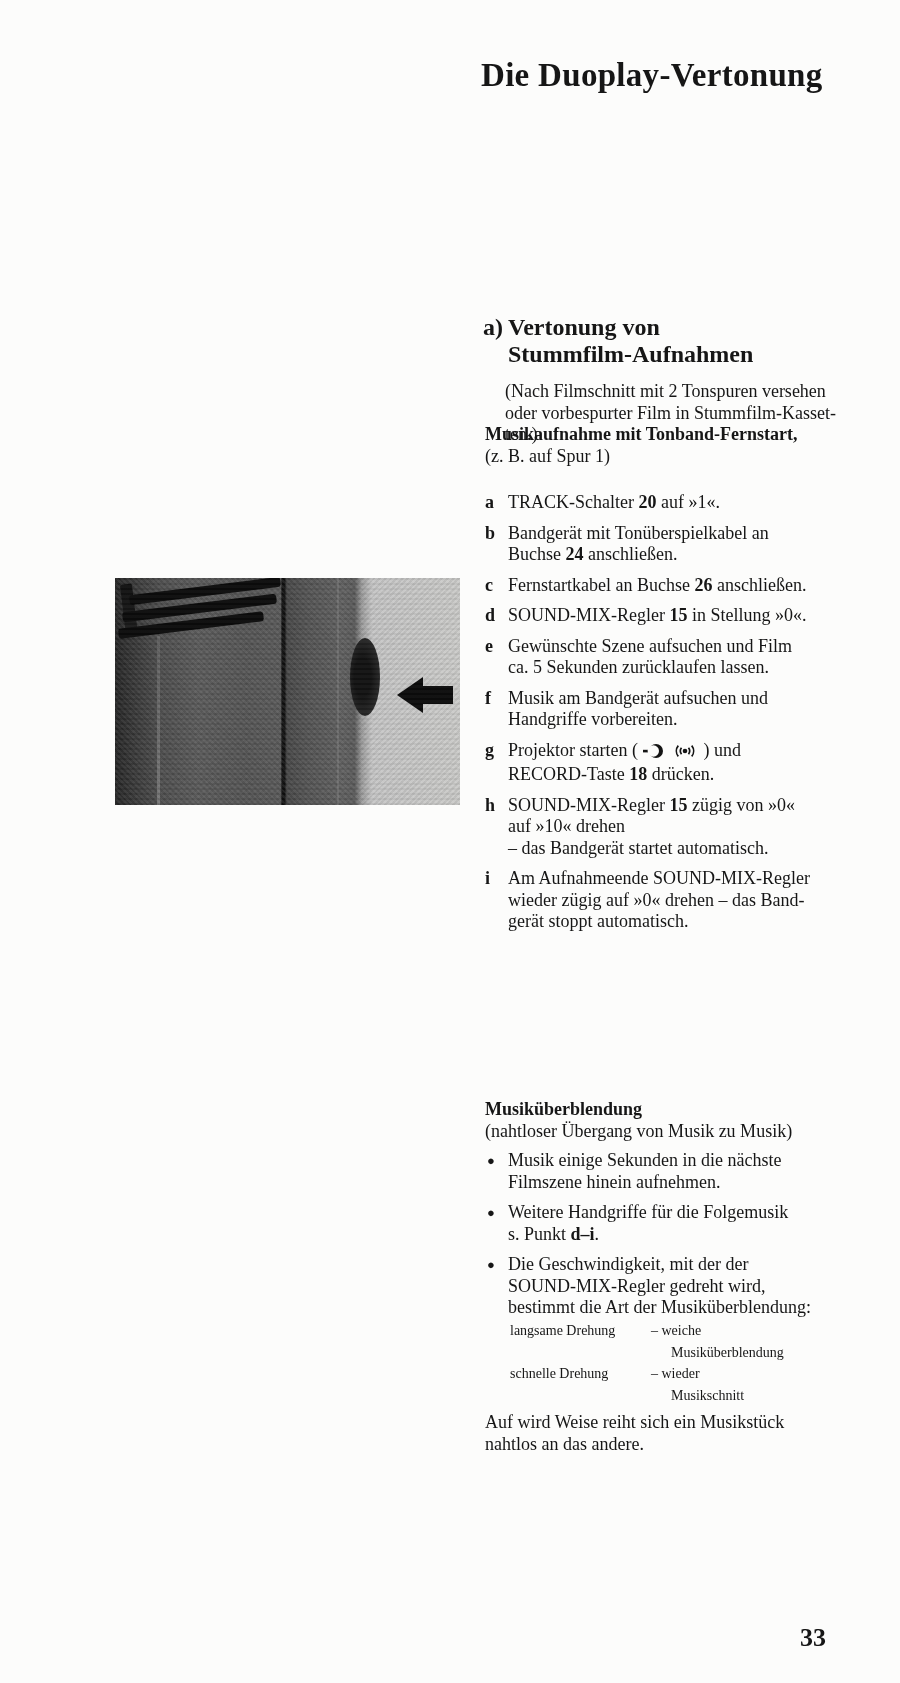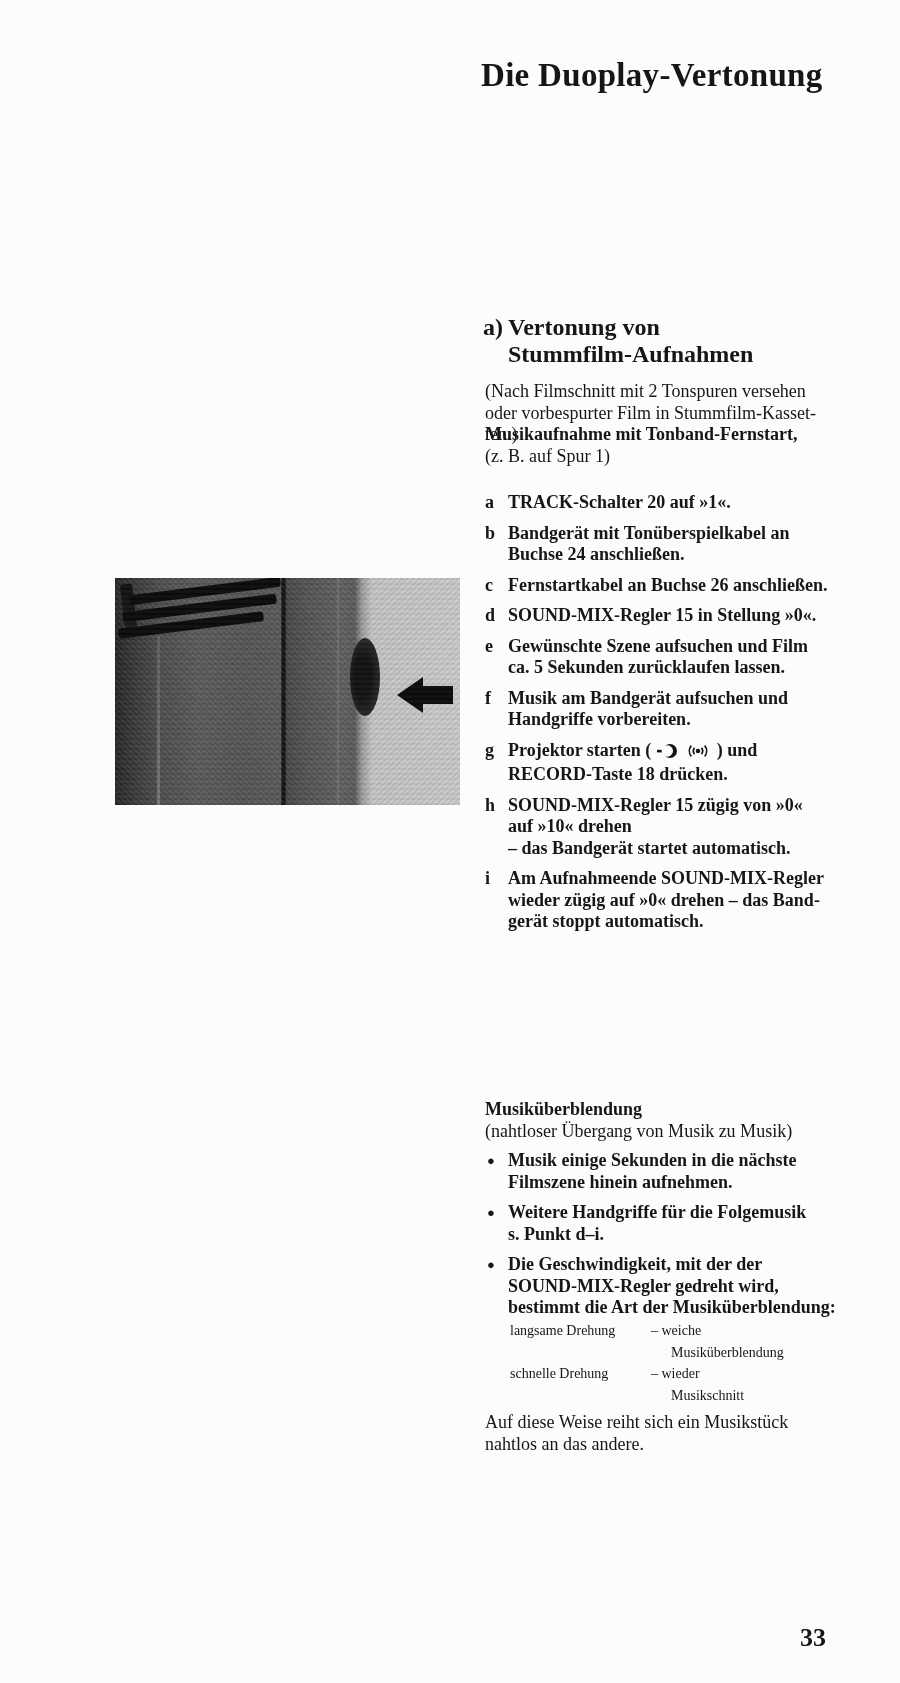--- a/index.html
+++ b/index.html
@@ -8,29 +8,29 @@
     background:#fcfcfb;overflow:hidden;
     font-family:"Liberation Serif","DejaVu Serif",serif;
     color:#161616;
     -webkit-font-smoothing:antialiased;
   }
   
   .title{position:absolute;left:481px;top:57px;margin:0;font-size:33px;line-height:36px;font-weight:700;letter-spacing:.3px;white-space:nowrap;}
   .h2{position:absolute;left:483px;top:314px;font-size:24px;line-height:27px;font-weight:700;display:flex;}
   .h2 .h2label{flex:0 0 25px;}
   .body-text{font-size:18px;line-height:22px;}
-  .intro{position:absolute;left:485px;top:381px;width:385px;}
+  .intro{position:absolute;left:505px;top:381px;width:385px;}
   .subhead{position:absolute;left:485px;top:424px;width:385px;}
   .subhead .sh-bold{font-weight:700;}
   .steps{position:absolute;left:485px;top:492px;width:392px;}
   .step{display:flex;margin-bottom:9px;}
   .step .letter{flex:0 0 23px;font-weight:700;line-height:21.5px;}
   .step .lines{flex:1;}
   .line{line-height:21.5px;white-space:nowrap;}
-  .steps .line, .bullets .line{font-size:18px;font-weight:bold;}
+  .steps .line, .bullets .line{font-size:18px;}
   
   .crossfade-head{position:absolute;left:485px;top:1099px;width:385px;}
   .crossfade-head .cf-bold{font-weight:700;}
   .bullets{position:absolute;left:487px;top:1150px;width:392px;}
   .bullet{display:flex;margin-bottom:9px;}
   .bullet .dot{flex:0 0 21px;font-size:13px;line-height:21.5px;}
   .speed{position:absolute;left:510px;top:1320px;width:392px;font-size:14px;}
   .drow{display:flex;}
   .dterm{flex:0 0 141px;line-height:21.5px;}
   .dres .rline{line-height:21.5px;white-space:nowrap;}
@@ -218,19 +218,19 @@
       <div class="drow">
         <span class="dterm">schnelle Drehung</span>
         <span class="dres">
           <div class="rline">– wieder</div>
           <div class="rline cont">Musikschnitt</div>
         </span>
       </div>
     </div>
 
   <div class="closing body-text">
-      <div class="line">Auf diese Weise reiht sich ein Musikstück</div>
+      <div class="line">Auf wird Weise reiht sich ein Musikstück</div>
       <div class="line">nahtlos an das andere.</div>
     </div>
 
   <div class="pagenum">33</div>
 
 </div>
 
 </body></html>

